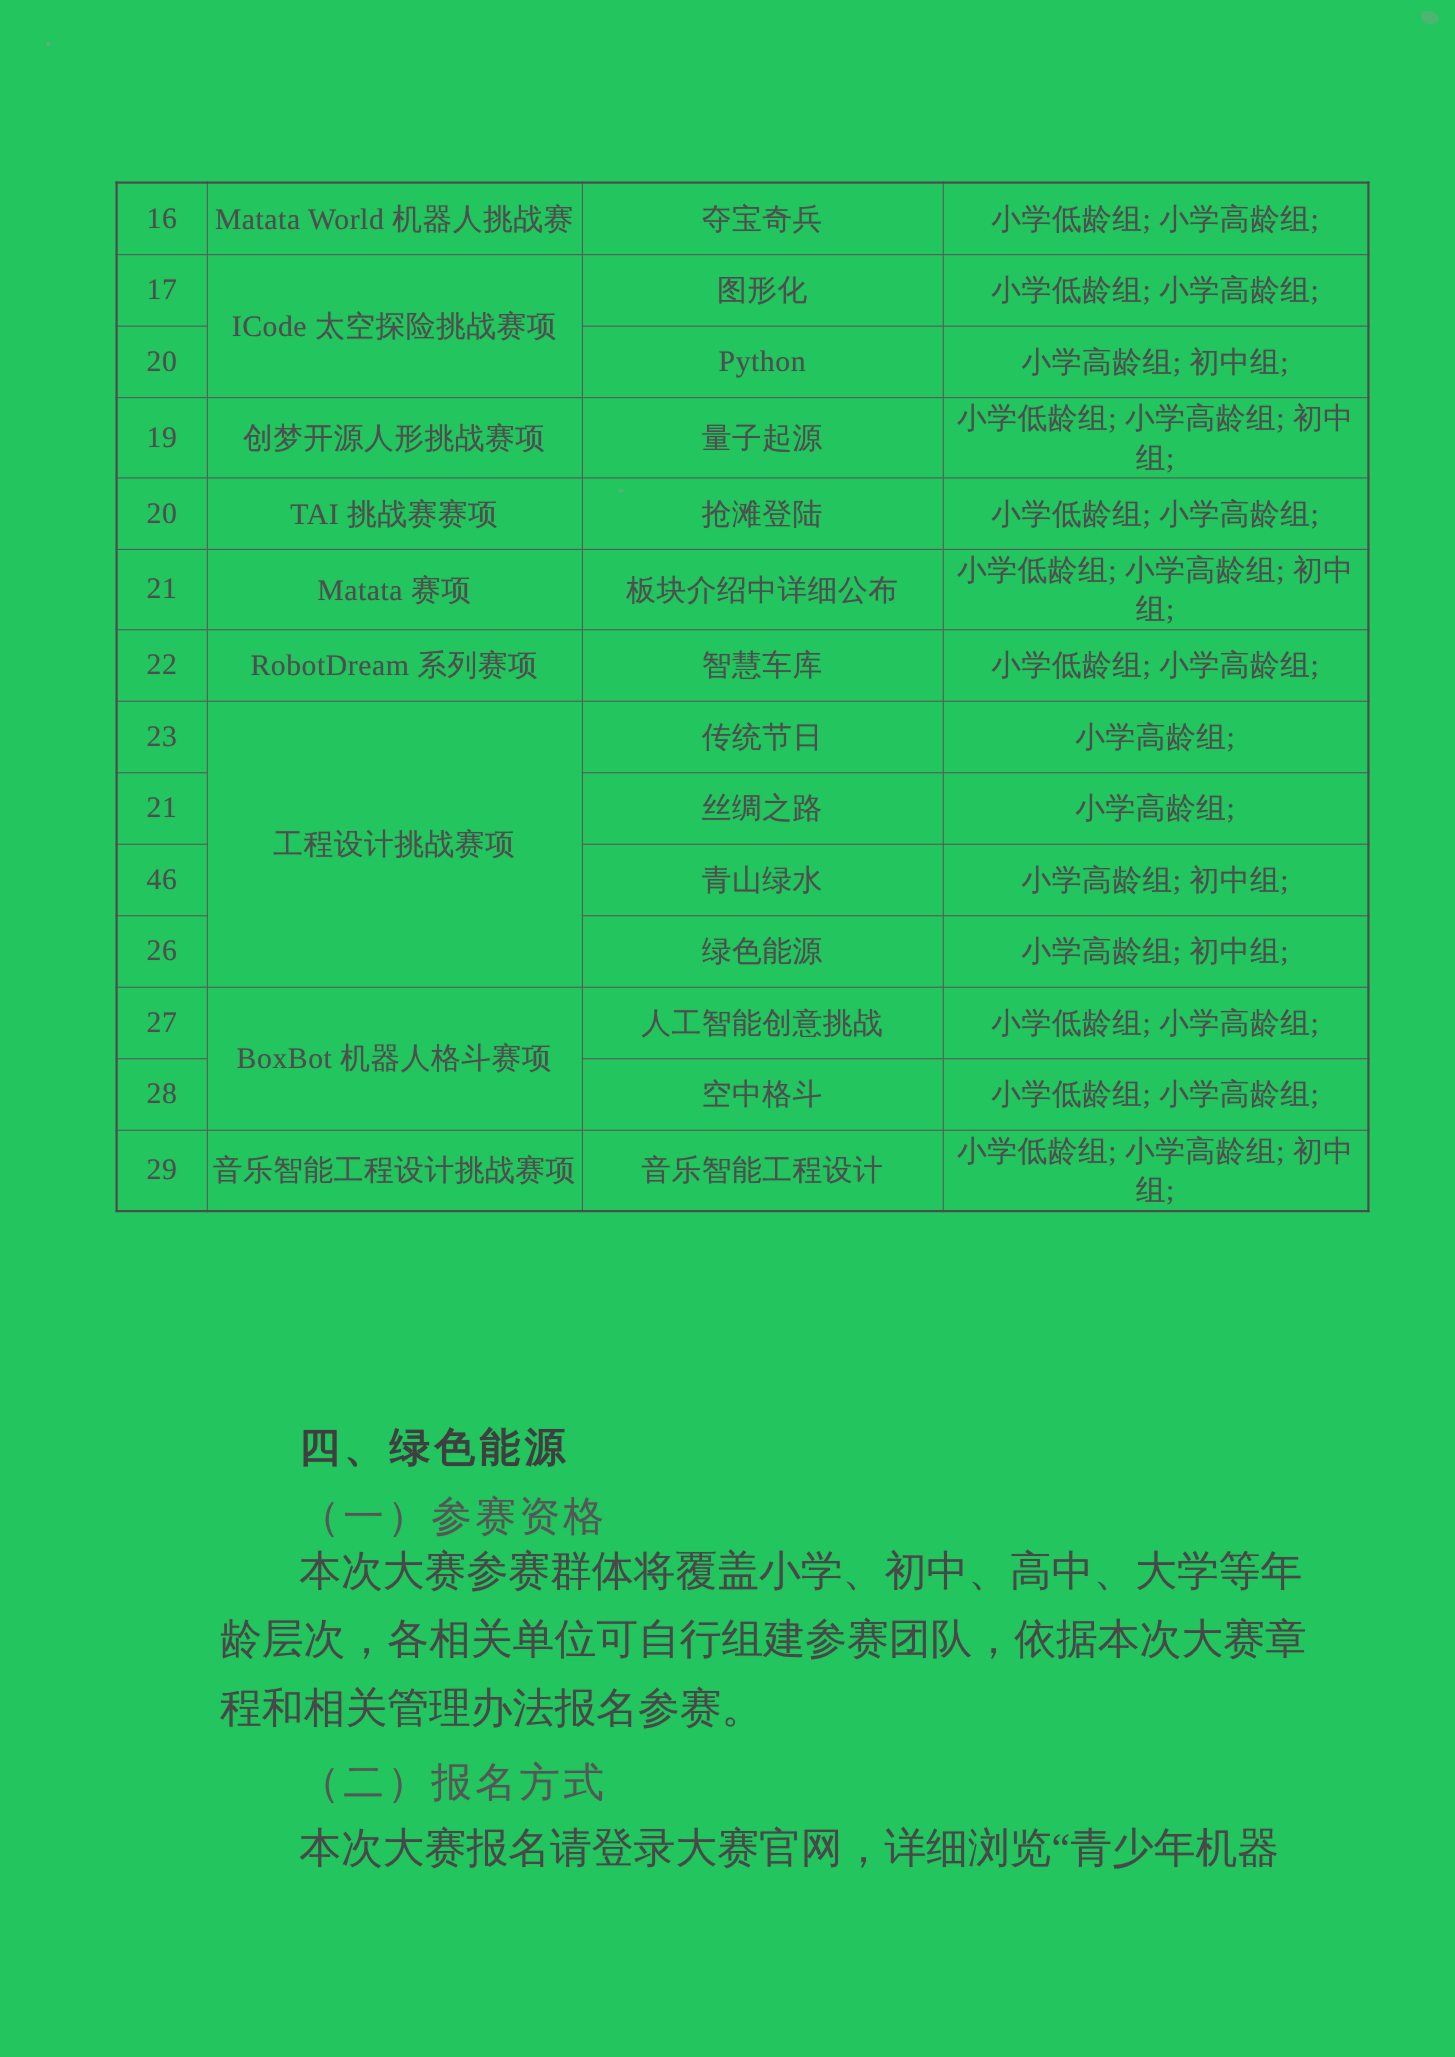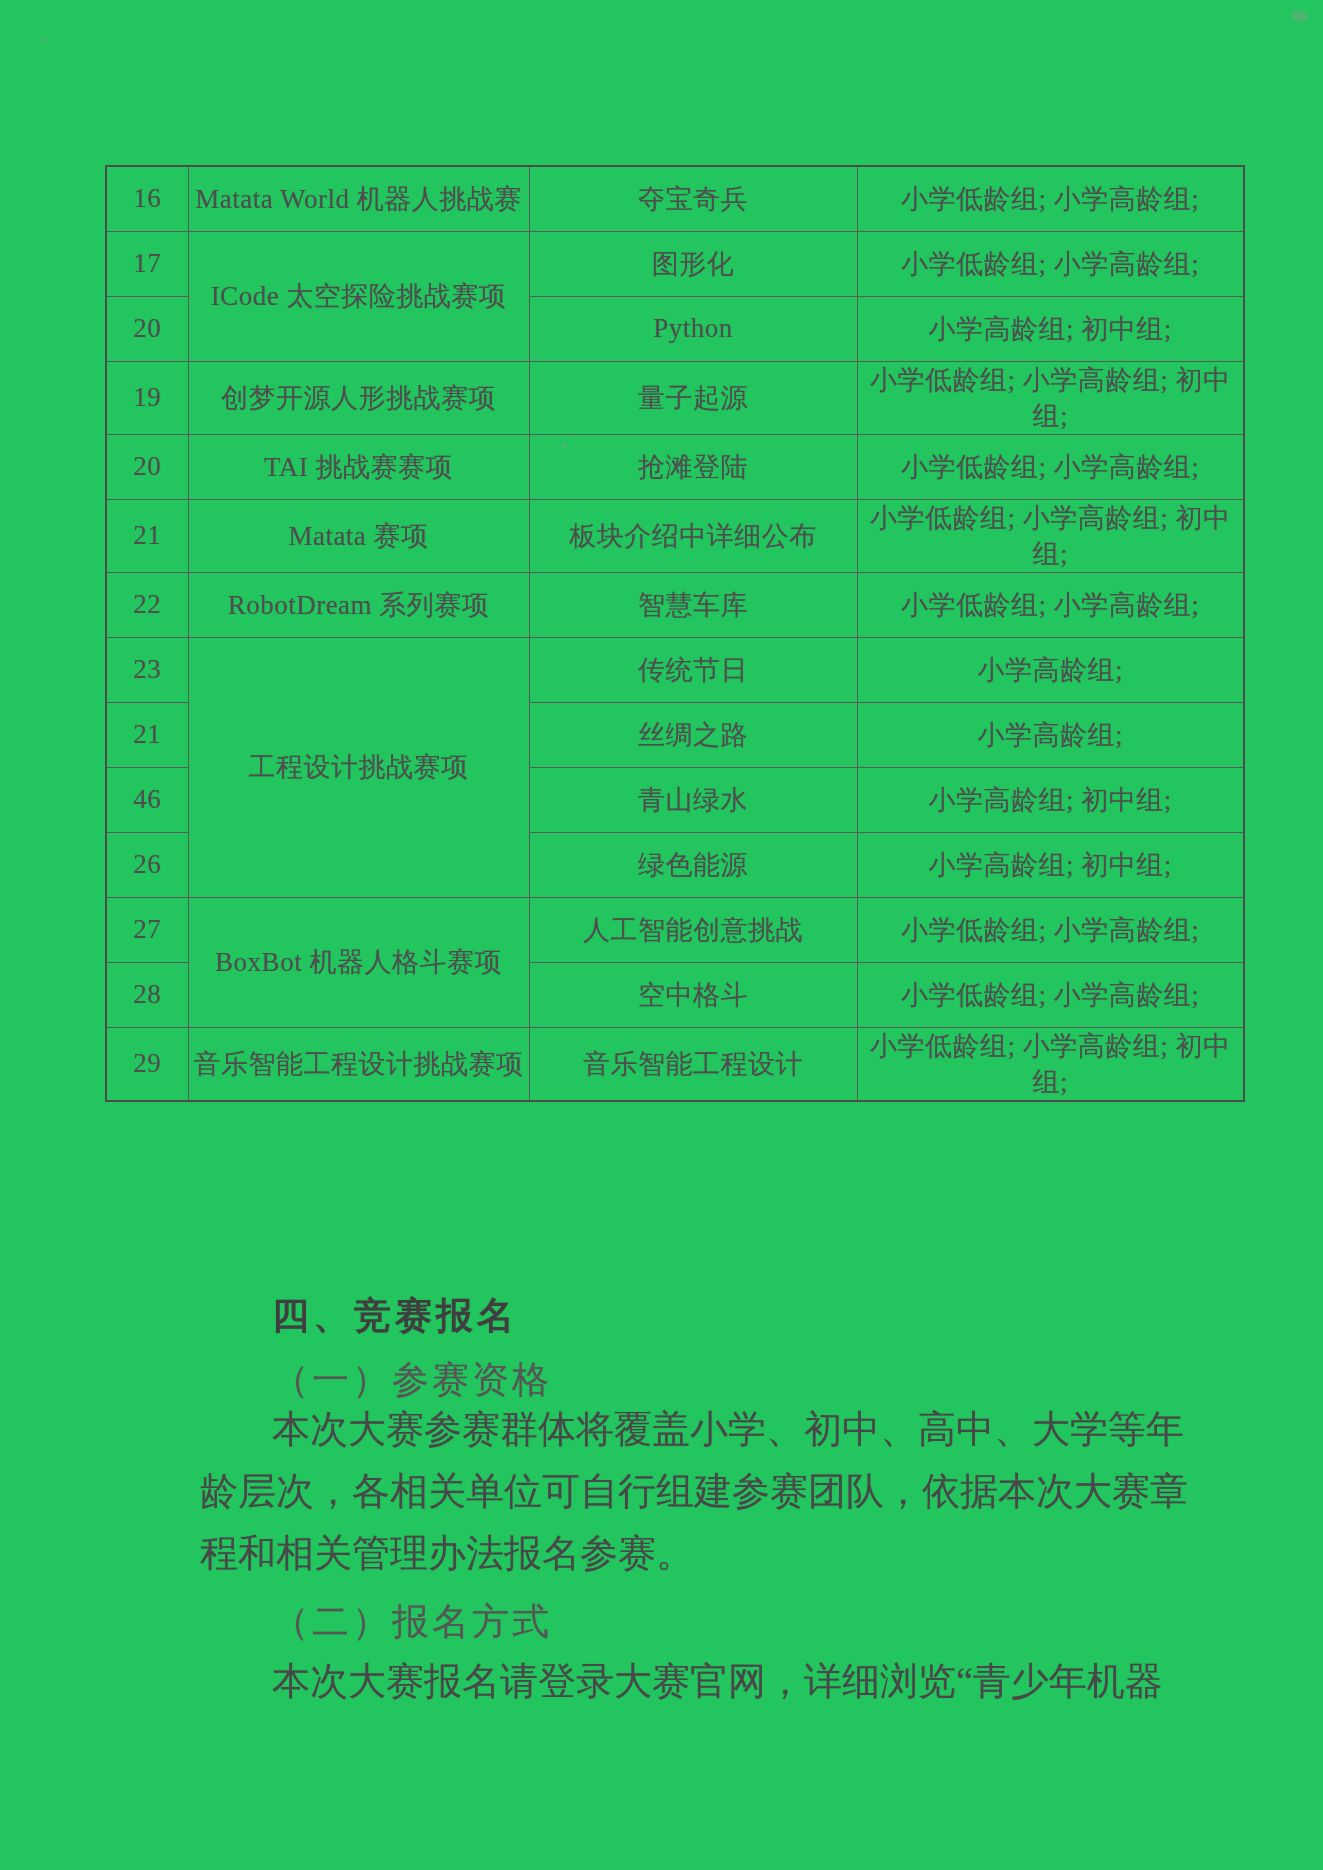--- a/index.html
+++ b/index.html
@@ -164,21 +164,21 @@
         <td class="c-num">29</td>
         <td class="c-event">音乐智能工程设计挑战赛项</td>
         <td class="c-item">音乐智能工程设计</td>
         <td class="c-groups">小学低龄组; 小学高龄组; 初中组;</td>
       </tr>
     </tbody>
   </table>
 
 
   <div class="tblock" style="top:1284px">
-    <div class="tline sect-head indent">四、竞赛报名</div>
+    <div class="tline sect-head indent">四、绿色能源</div>
   </div>
 
   <div class="tblock" style="top:1348px">
     <div class="tline sub-head indent">（一）参赛资格</div>
   </div>
 
   <div class="tblock lh62" style="top:1398px">
     <div class="tline indent">本次大赛参赛群体将覆盖小学、初中、高中、大学等年</div>
     <div class="tline">龄层次，各相关单位可自行组建参赛团队，依据本次大赛章</div>
     <div class="tline">程和相关管理办法报名参赛。</div>

